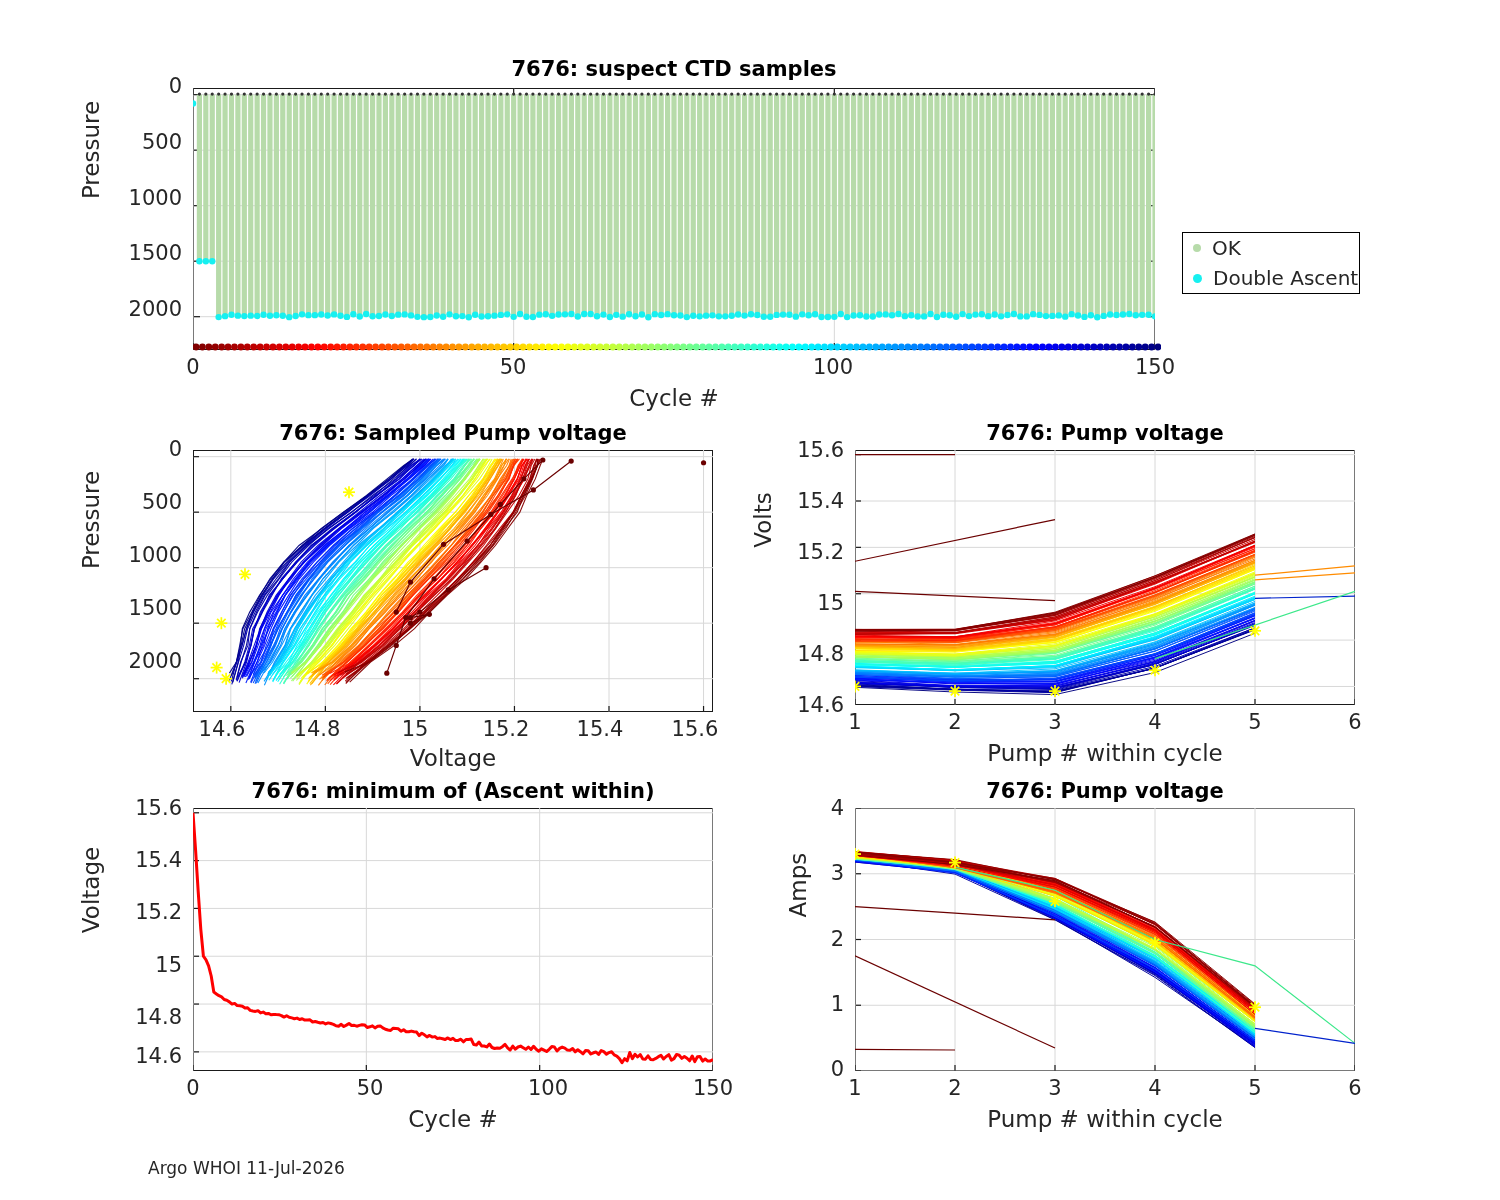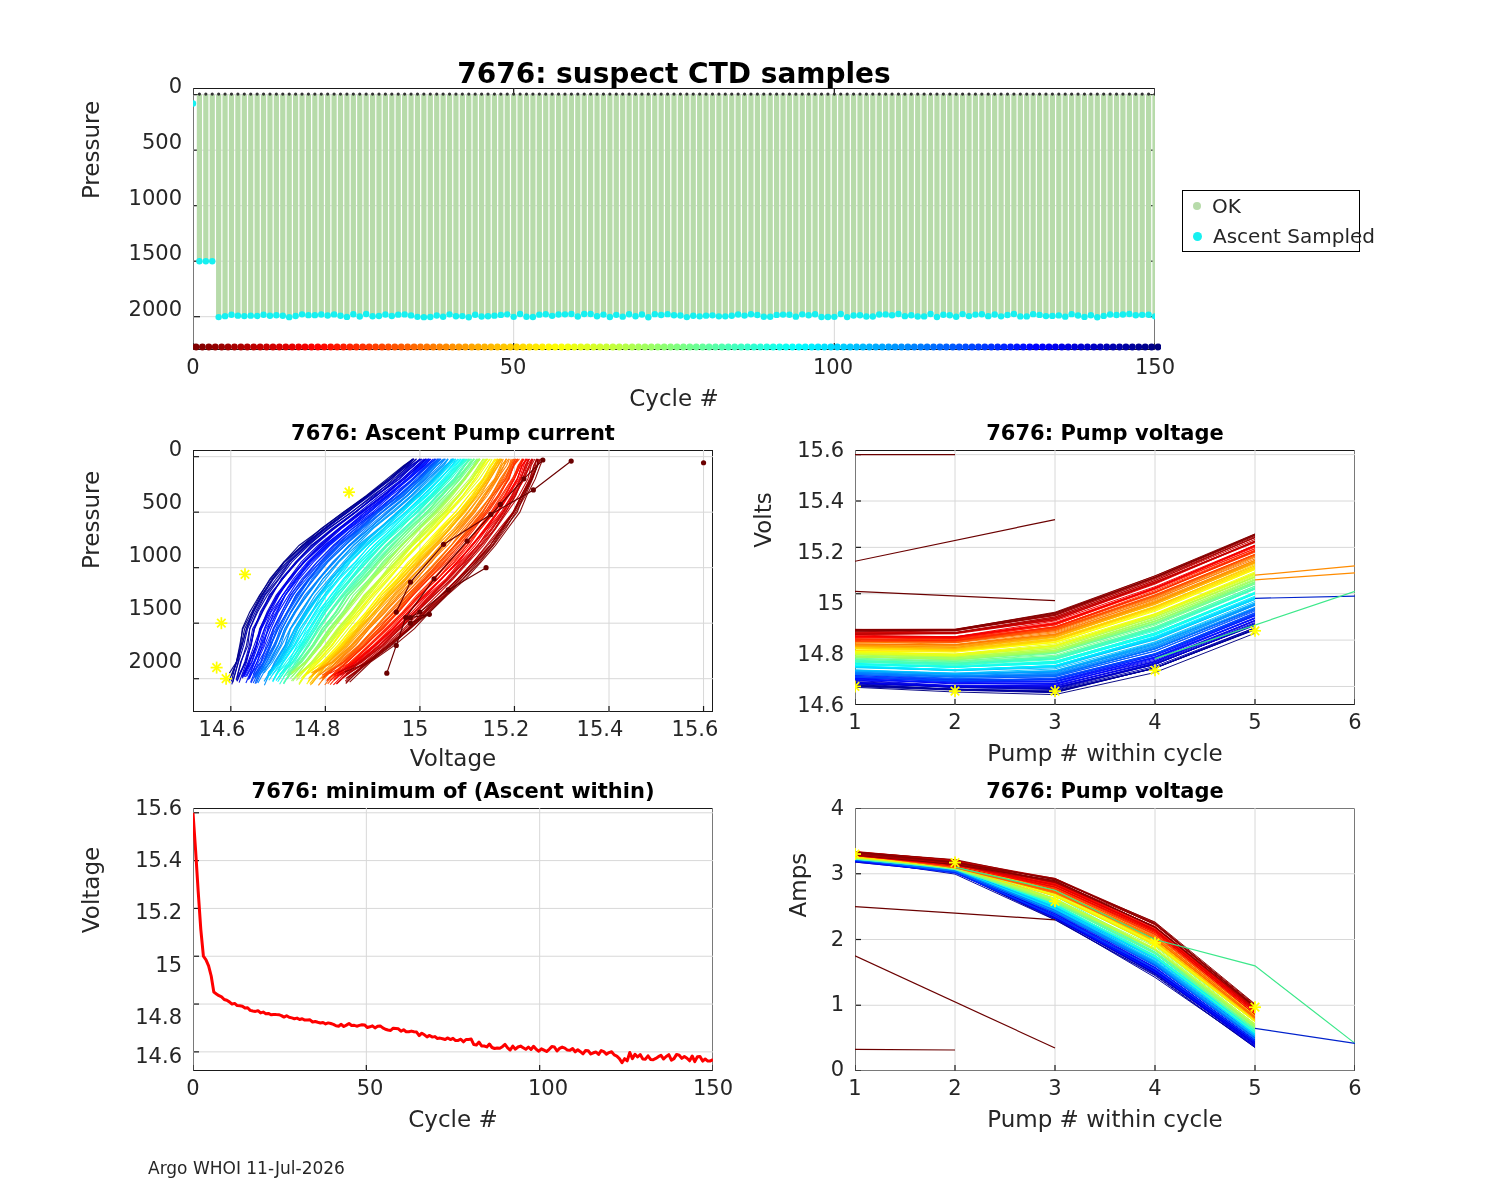--- a/index.html
+++ b/index.html
@@ -6,34 +6,34 @@
   body{width:1500px;height:1200px;position:relative;overflow:hidden;
        font-family:"DejaVu Sans","Liberation Sans",sans-serif;color:#262626;}
   .panel{position:absolute;}
   .axbox{position:absolute;border:1.2px solid #1a1a1a;box-sizing:border-box;background:#fff;}
   .ptitle{position:absolute;text-align:center;font-weight:bold;color:#000;white-space:nowrap;}
   .tick{position:absolute;color:#262626;white-space:nowrap;}
   .tick.ylab{text-align:right;}
   .tick.xlab{text-align:center;}
   .axname{position:absolute;color:#262626;white-space:nowrap;text-align:center;}
   .axname.rot{transform-origin:0 0;transform:rotate(-90deg);}
-  .legendbox{position:absolute;border:1.1px solid #000;background:#fff;box-sizing:border-box;}
+  .legendbox{position:absolute;border:1.1px solid #000;background:#fff;box-sizing:border-box;margin-top:42px;}
   .legrow{display:flex;align-items:center;height:30px;padding-left:10px;}
   .legdot{width:9px;height:9px;border-radius:50%;margin-right:11px;flex:none;}
   .legtxt{font-size:20px;color:#262626;white-space:nowrap;}
   .footer{position:absolute;font-size:17px;color:#262626;white-space:nowrap;}
   svg{display:block;}
   .gridline{stroke:#d8d8d8;stroke-width:1;}
   .tickmark{stroke:#1a1a1a;stroke-width:1.2;}
 </style>
 </head>
 <body>
 
 <div class="panel">
-  <div class="ptitle" style="left:193px;top:57px;width:962px;font-size:28px;">7676: suspect CTD samples</div>
+  <div class="ptitle" style="left:193px;top:57px;width:962px;font-size:21px;">7676: suspect CTD samples</div>
 
   <div class="axbox" style="left:193px;top:88px;width:962px;height:262px;"></div>
 
   <svg style="position:absolute;left:193px;top:88px;" width="962" height="262">
     <g id="ctd-grid">
         <line x1="0" y1="6.661016949152542" x2="962" y2="6.661016949152542" class="gridline"></line>
         <line x1="0" y1="6.661016949152542" x2="7" y2="6.661016949152542" class="tickmark"></line>
         <line x1="962" y1="6.661016949152542" x2="955" y2="6.661016949152542" class="tickmark"></line>
         <line x1="0" y1="62.16949152542373" x2="962" y2="62.16949152542373" class="gridline"></line>
         <line x1="0" y1="62.16949152542373" x2="7" y2="62.16949152542373" class="tickmark"></line>
@@ -686,27 +686,27 @@
   <div class="axname" style="left:193px;top:385px;width:962px;font-size:23px;">Cycle #</div>
   <div class="axname rot" style="left:78px;top:270px;width:240px;font-size:23px;">Pressure</div>
 
   <div class="legendbox" style="left:1182px;top:190px;width:178px;height:62px;">
     <div class="legrow">
       <span class="legdot" style="background:#b7dbaa;width:8px;height:8px;"></span>
       <span class="legtxt">OK</span>
     </div>
     <div class="legrow">
       <span class="legdot" style="background:#16f0f0;"></span>
-      <span class="legtxt">Ascent Sampled</span>
+      <span class="legtxt">Double Ascent</span>
     </div>
   </div>
 </div>
 
 <div class="panel">
-  <div class="ptitle" style="left:193px;top:421px;width:520px;font-size:21px;">7676: Ascent Pump current</div>
+  <div class="ptitle" style="left:193px;top:421px;width:520px;font-size:21px;">7676: Sampled Pump voltage</div>
   <div class="axbox" style="left:193px;top:450px;width:520px;height:262px;"></div>
   <svg style="position:absolute;left:193px;top:450px;" width="520" height="262">
     <g id="asc-grid">
         <line x1="0" y1="6.661016949152542" x2="520" y2="6.661016949152542" class="gridline"></line>
         <line x1="0" y1="6.661016949152542" x2="6" y2="6.661016949152542" class="tickmark"></line>
         <line x1="0" y1="62.16949152542373" x2="520" y2="62.16949152542373" class="gridline"></line>
         <line x1="0" y1="62.16949152542373" x2="6" y2="62.16949152542373" class="tickmark"></line>
         <line x1="0" y1="117.67796610169492" x2="520" y2="117.67796610169492" class="gridline"></line>
         <line x1="0" y1="117.67796610169492" x2="6" y2="117.67796610169492" class="tickmark"></line>
         <line x1="0" y1="173.18644067796612" x2="520" y2="173.18644067796612" class="gridline"></line>

